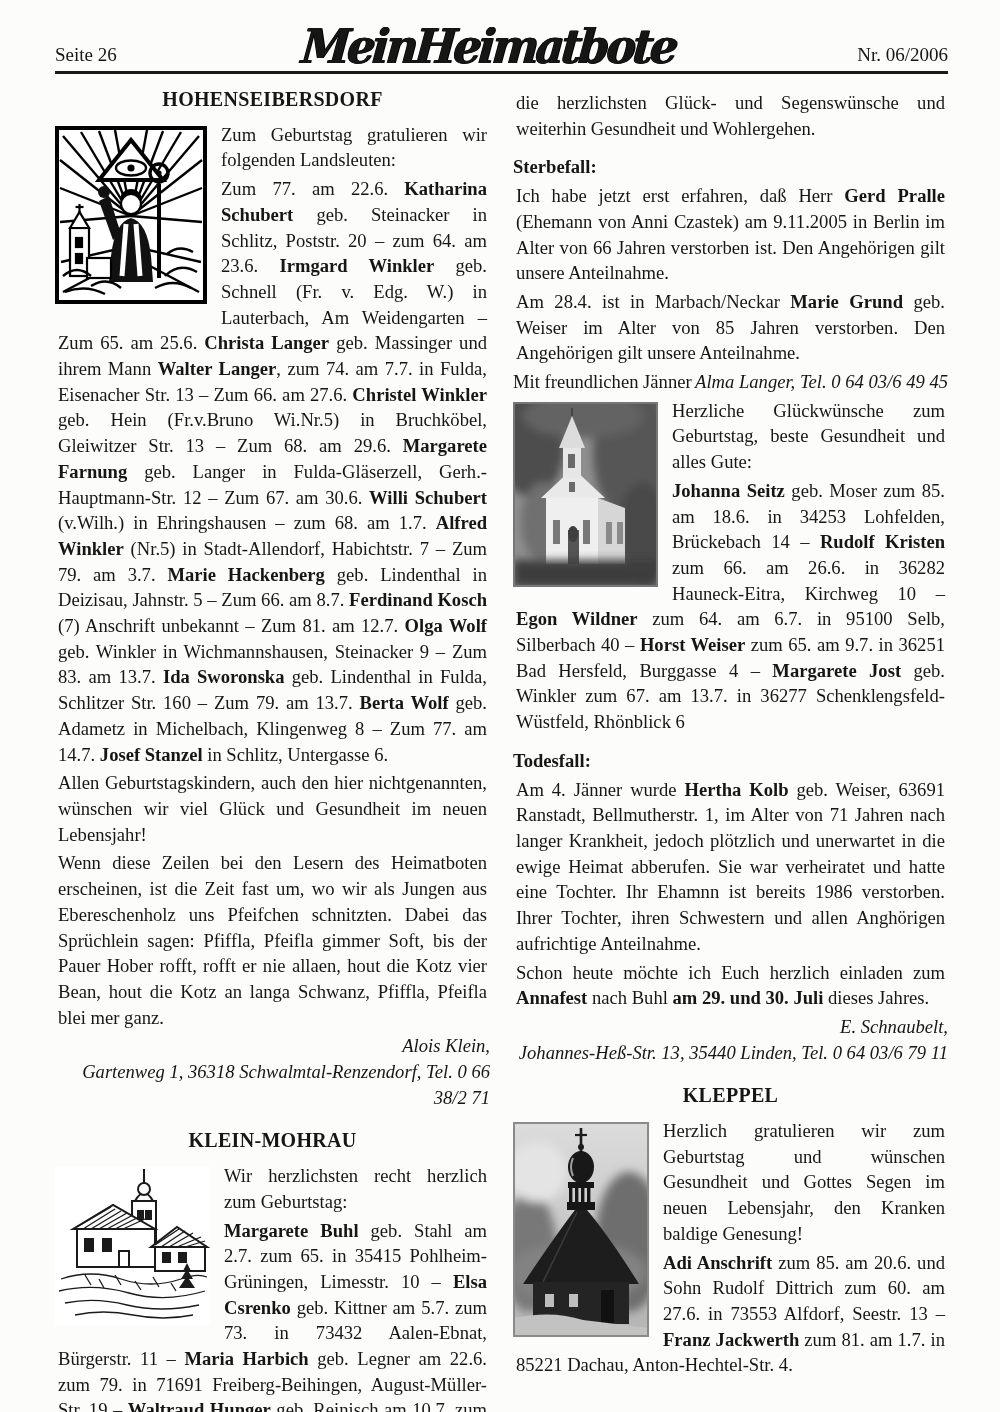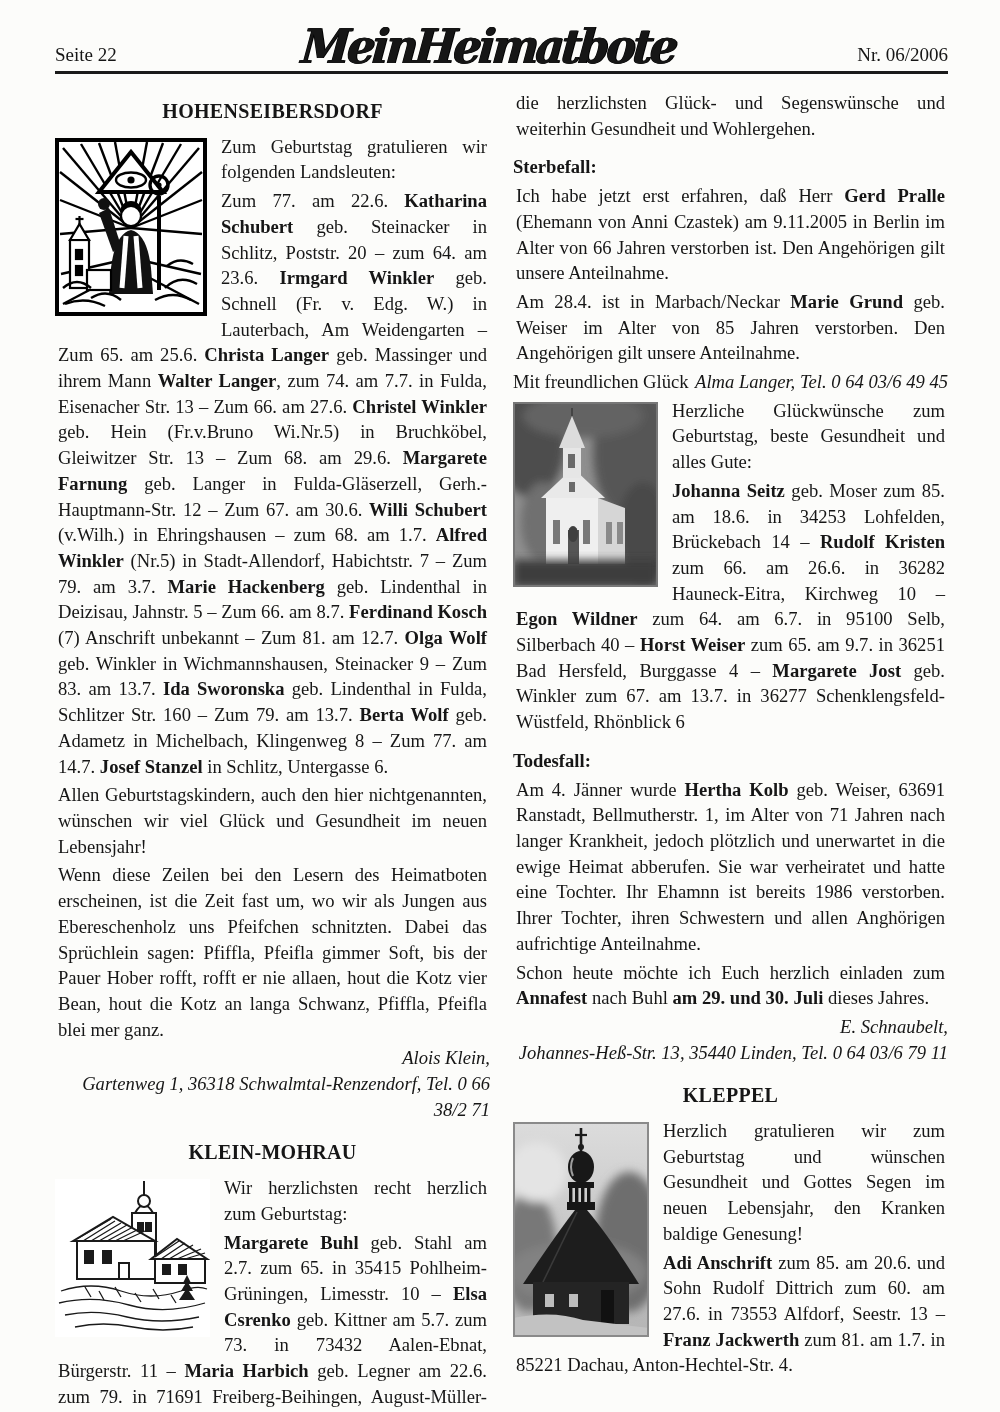--- a/index.html
+++ b/index.html
@@ -16,39 +16,39 @@
     font-family:"DejaVu Serif",serif;font-weight:bold;font-style:italic;
     font-size:44px;line-height:36px;letter-spacing:-3px;
     transform:skewX(-5deg) scaleY(1.08);transform-origin:bottom center;
     text-shadow:1px 0 #000,-0.5px 0 #000;white-space:nowrap;
   }
   .content{display:flex;gap:23px;margin-top:13px;}
   .col{width:435px;font-size:18.6px;line-height:25.7px;text-align:justify;
     hyphens:auto;-webkit-hyphens:auto;}
   h2.section{font-size:20px;font-weight:bold;text-align:center;
     margin:18px 0 9px;letter-spacing:.3px;}
-  h2.first{margin-top:12px;}
+  h2.first{margin-top:0;}
   .sub{font-weight:bold;margin:13px 0 0;clear:left;}
   p.para{margin:3px;}
   .gap{margin-top:12px;}
   .b{font-weight:bold;}
   .float-img{float:left;margin:4px 14px 4px 0;}
   .sig{text-align:right;font-style:italic;}
   .sigline{display:flex;justify-content:space-between;align-items:baseline;}
   .sigline .right{font-style:italic;text-align:left;}
   .clear{clear:both;}
   svg{display:block;}
 </style>
 </head>
 <body>
 
 <div class="page">
 
   <div class="page-header">
-    <div class="corner">Seite 22</div>
+    <div class="corner">Seite 26</div>
     <div class="masthead">MeinHeimatbote</div>
     <div class="corner">Nr. 06/2006</div>
   </div>
 
   <div class="content">
 
     <div class="col">
 
       <h2 class="section first">HOHENSEIBERSDORF</h2>
 
@@ -165,21 +165,21 @@
     </div>
 
     <div class="col">
 
       <p class="para">die herzlichsten Glück- und Segenswünsche und weiterhin Gesundheit und Wohlergehen.</p>
 
       <div class="sub">Sterbefall:</div>
       <p class="para"><span>Ich habe jetzt erst erfahren, daß Herr </span><span class="b">Gerd Pralle</span><span> (Ehemann von Anni Czastek) am 9.11.2005 in Berlin im Alter von 66 Jahren verstorben ist. Den Angehörigen gilt unsere Anteilnahme.</span></p>
       <p class="para"><span>Am 28.4. ist in Marbach/Neckar </span><span class="b">Marie Grund</span><span> geb. Weiser im Alter von 85 Jahren verstorben. Den Angehörigen gilt unsere Anteilnahme.</span></p>
       <div class="sigline">
-        <span>Mit freundlichen Glück</span>
+        <span>Mit freundlichen Jänner</span>
         <span class="right">Alma Langer, Tel. 0 64 03/6 49 45</span>
       </div>
 
 
       <div>
         <span class="float-img">
           <svg width="145" height="185" viewBox="0 0 145 185" aria-hidden="true">
             <defs>
               <filter id="blur1" x="-30%" y="-30%" width="160%" height="160%">
                 <feGaussianBlur stdDeviation="4"></feGaussianBlur>

